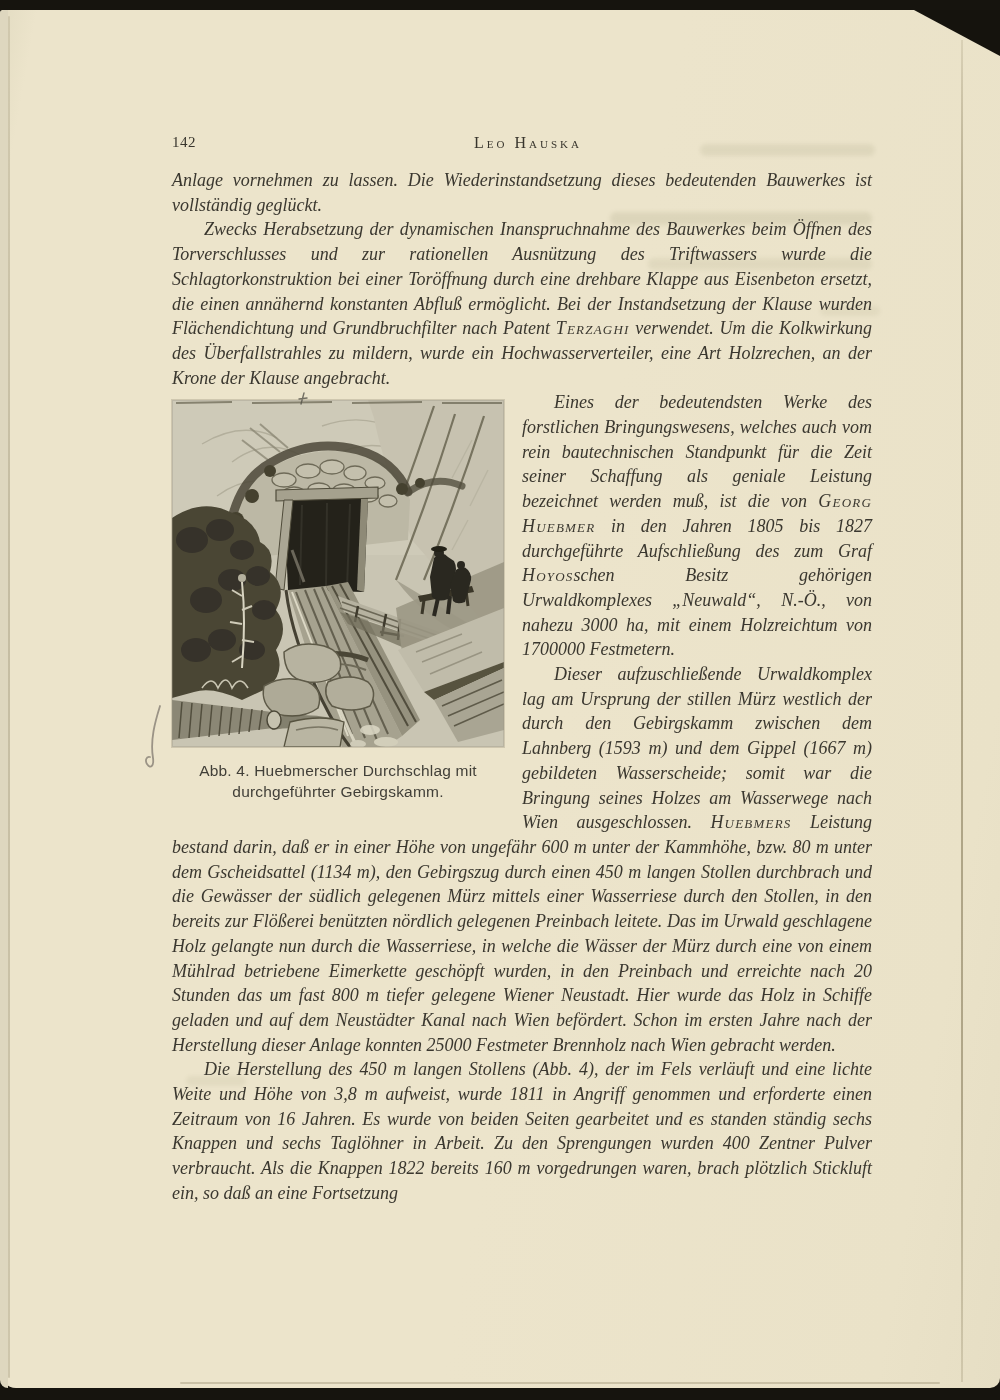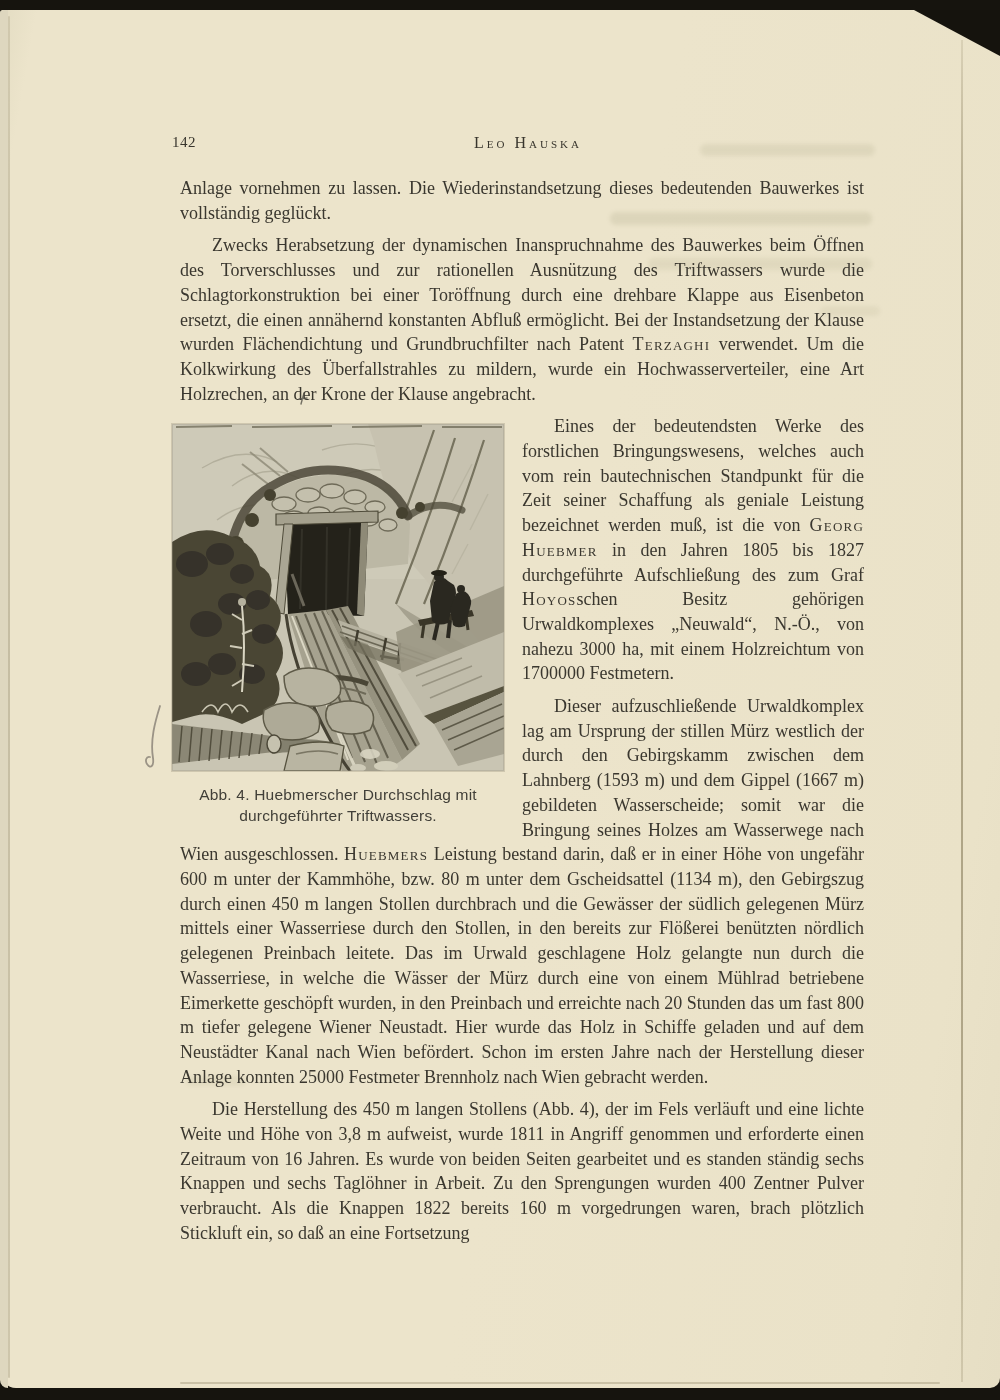--- a/index.html
+++ b/index.html
@@ -56,21 +56,21 @@
   .pagenum{position:absolute;left:0;top:0;font-size:15px;letter-spacing:.5px;}
   .running{
     position:absolute;left:12px;right:0;text-align:center;top:0;
     font-variant:small-caps;letter-spacing:3px;font-size:16px;
   }
   .textblock{
     position:absolute;left:172px;top:158px;width:700px;
     font-size:18px;line-height:24.7px;color:#3a372f;
     text-align:justify;hyphens:auto;-webkit-hyphens:auto;
   }
-  .textblock p{margin:8px;}
+  .textblock p{margin:0;font-style:italic;}
   .textblock p.indent{text-indent:32px;}
   .sc{font-variant:small-caps;letter-spacing:1.2px;}
   
   figure{
     float:left;margin:6px 14px 4px -4px;width:332px;padding:4px;
   }
   .plate{
     width:332px;height:347px;box-shadow:0 0 0 1px rgba(120,112,90,.25);
     background:#c9c5b3;
   }
@@ -293,21 +293,21 @@
             <path d="M4,3 L60,2"></path>
               <path d="M80,3 L160,2"></path>
               <path d="M180,3 L250,2"></path>
               <path d="M270,3 L330,3"></path>
           </g>
           <rect x="0.5" y="0.5" width="331" height="346" fill="none" stroke="#9a9583" opacity=".35"></rect>
         </svg>
       </div>
       <figcaption>
         <div>Abb. 4. Huebmerscher Durchschlag mit</div>
-        <div>durchgeführter Triftwassers.</div>
+        <div>durchgeführter Gebirgskamm.</div>
       </figcaption>
     </figure>
 
     <p class="indent"><span>Eines der bedeutendsten Werke des forstlichen Bringungswesens, welches auch vom rein bautechnischen Standpunkt für die Zeit seiner Schaffung als geniale Leistung bezeichnet werden muß, ist die von </span><span class="sc">Georg Huebmer</span><span> in den Jahren 1805 bis 1827 durchgeführte Aufschließung des zum Graf </span><span class="sc">Hoyos</span><span>schen Besitz gehörigen Urwaldkomplexes „Neuwald“, N.-Ö., von nahezu 3000 ha, mit einem Holzreichtum von 1700000 Festmetern.</span></p>
     <p class="indent"><span>Dieser aufzuschließende Urwaldkomplex lag am Ursprung der stillen Mürz westlich der durch den Gebirgskamm zwischen dem Lahnberg (1593 m) und dem Gippel (1667 m) gebildeten Wasserscheide; somit war die Bringung seines Holzes am Wasserwege nach Wien ausgeschlossen. </span><span class="sc">Huebmers</span><span> Leistung bestand darin, daß er in einer Höhe von ungefähr 600 m unter der Kammhöhe, bzw. 80 m unter dem Gscheidsattel (1134 m), den Gebirgszug durch einen 450 m langen Stollen durchbrach und die Gewässer der südlich gelegenen Mürz mittels einer Wasserriese durch den Stollen, in den bereits zur Flößerei benützten nördlich gelegenen Preinbach leitete.  Das im Urwald geschlagene Holz gelangte nun durch die Wasserriese, in welche die Wässer der Mürz durch eine von einem Mühlrad betriebene Eimerkette geschöpft wurden, in den Preinbach und erreichte nach 20 Stunden das um fast 800 m tiefer gelegene Wiener Neustadt.  Hier wurde das Holz in Schiffe geladen und auf dem Neustädter Kanal nach Wien befördert.  Schon im ersten Jahre nach der Herstellung dieser Anlage konnten 25000 Festmeter Brennholz nach Wien gebracht werden.</span></p>
     <p class="indent"><span>Die Herstellung des 450 m langen Stollens (Abb. 4), der im Fels verläuft und eine lichte Weite und Höhe von 3,8 m aufweist, wurde 1811 in Angriff genommen und erforderte einen Zeitraum von 16 Jahren.  Es wurde von beiden Seiten gearbeitet und es standen ständig sechs Knappen und sechs Taglöhner in Arbeit.  Zu den Sprengungen wurden 400 Zentner Pulver verbraucht.  Als die Knappen 1822 bereits 160 m vorgedrungen waren, brach plötzlich Stickluft ein, so daß an eine Fortsetzung</span></p>
   </main>
 
   <svg class="pencil-mark" width="34" height="84" viewBox="0 0 34 84">
     <path d="M22,4 C17,20 12,38 15,56 C16,63 13,68 9,62 C7,59 8,54 12,55" fill="none" stroke="#8d867a" stroke-width="1.8" stroke-linecap="round"></path>

